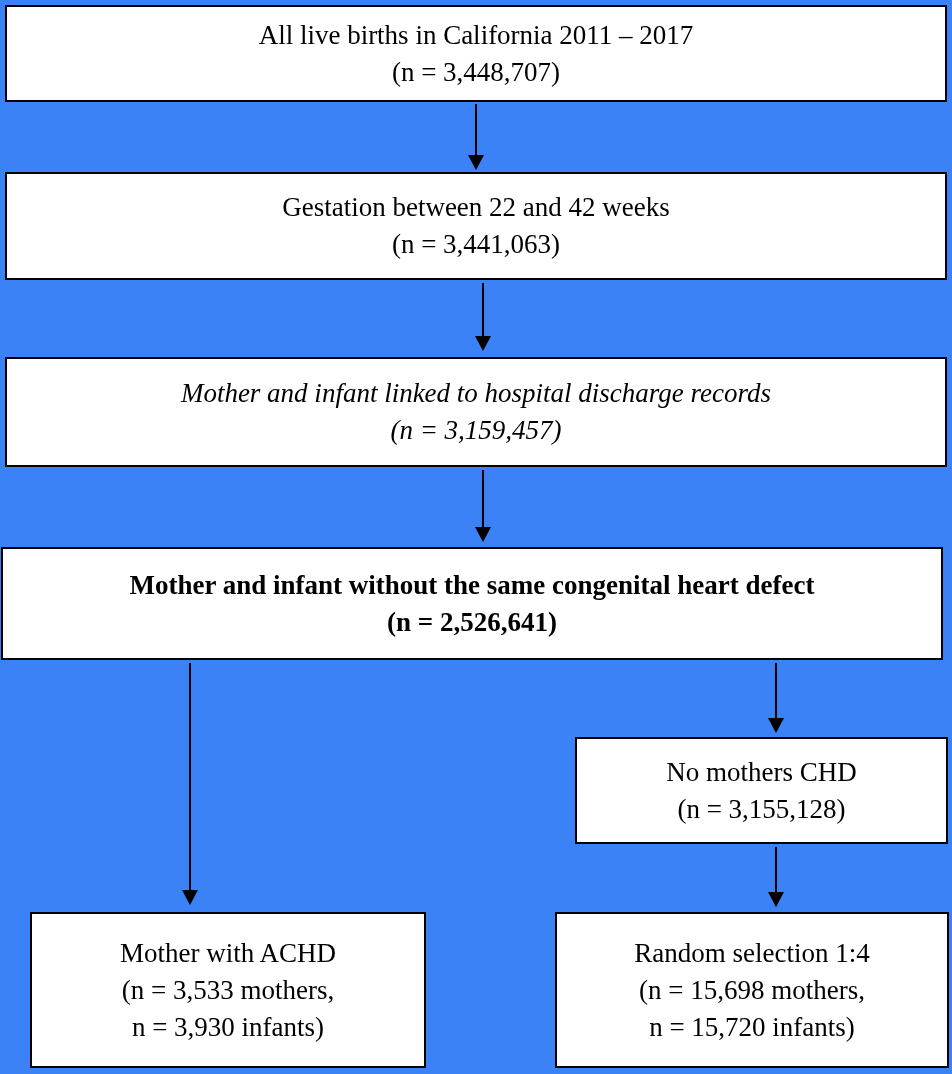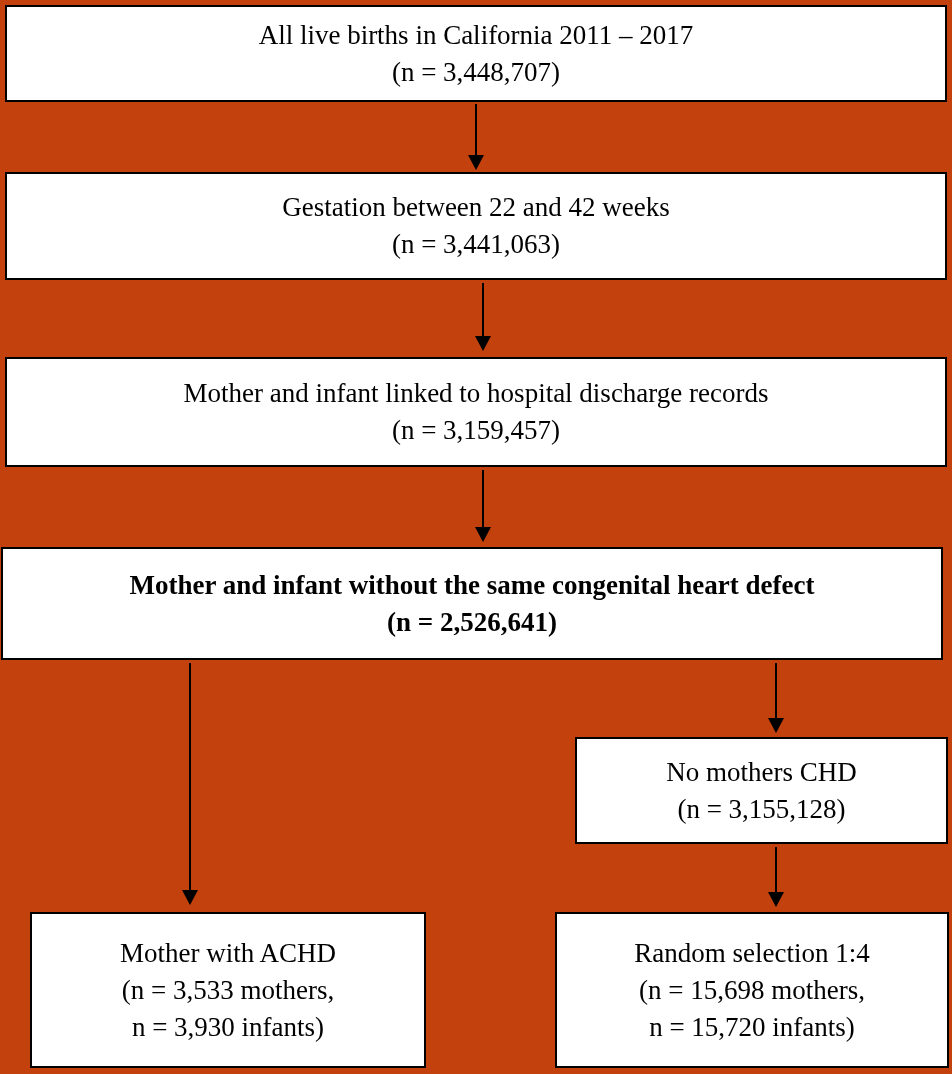--- a/index.html
+++ b/index.html
@@ -10,21 +10,21 @@
     width: 952px;
     height: 1074px;
     background: #ffffff;
     font-family: "Liberation Serif", "DejaVu Serif", serif;
     color: #000000;
   }
   .canvas {
     position: relative;
     width: 952px;
     height: 1074px;
-    background: #c2410c;
+    background: #3b82f6;
     overflow: hidden;
   }
   .box {
     position: absolute;
     box-sizing: border-box;
     border: 2px solid #000000;
     background: #ffffff;
     display: flex;
     flex-direction: column;
     justify-content: center;
@@ -79,21 +79,21 @@
   <div class="box" style="left:5px; top:172px; width:942px; height:108px;">
     <span>Gestation between 22 and 42 weeks</span>
     <span>(n = 3,441,063)</span>
   </div>
 
   <div class="arrow" style="left:474px; top:283px; height:68px;">
     <div class="shaft" style="height:53px;"></div>
     <div class="head"></div>
   </div>
 
-  <div class="box" style="left:5px; top:357px; width:942px; height:110px;">
+  <div class="box" style="left:5px; top:357px; width:942px; height:110px;font-style:italic;">
     <span>Mother and infant linked to hospital discharge records</span>
     <span>(n = 3,159,457)</span>
   </div>
 
   <div class="arrow" style="left:474px; top:470px; height:72px;">
     <div class="shaft" style="height:57px;"></div>
     <div class="head"></div>
   </div>
 
   <div class="box" style="left:1px; top:547px; width:942px; height:113px;font-weight:bold;">

